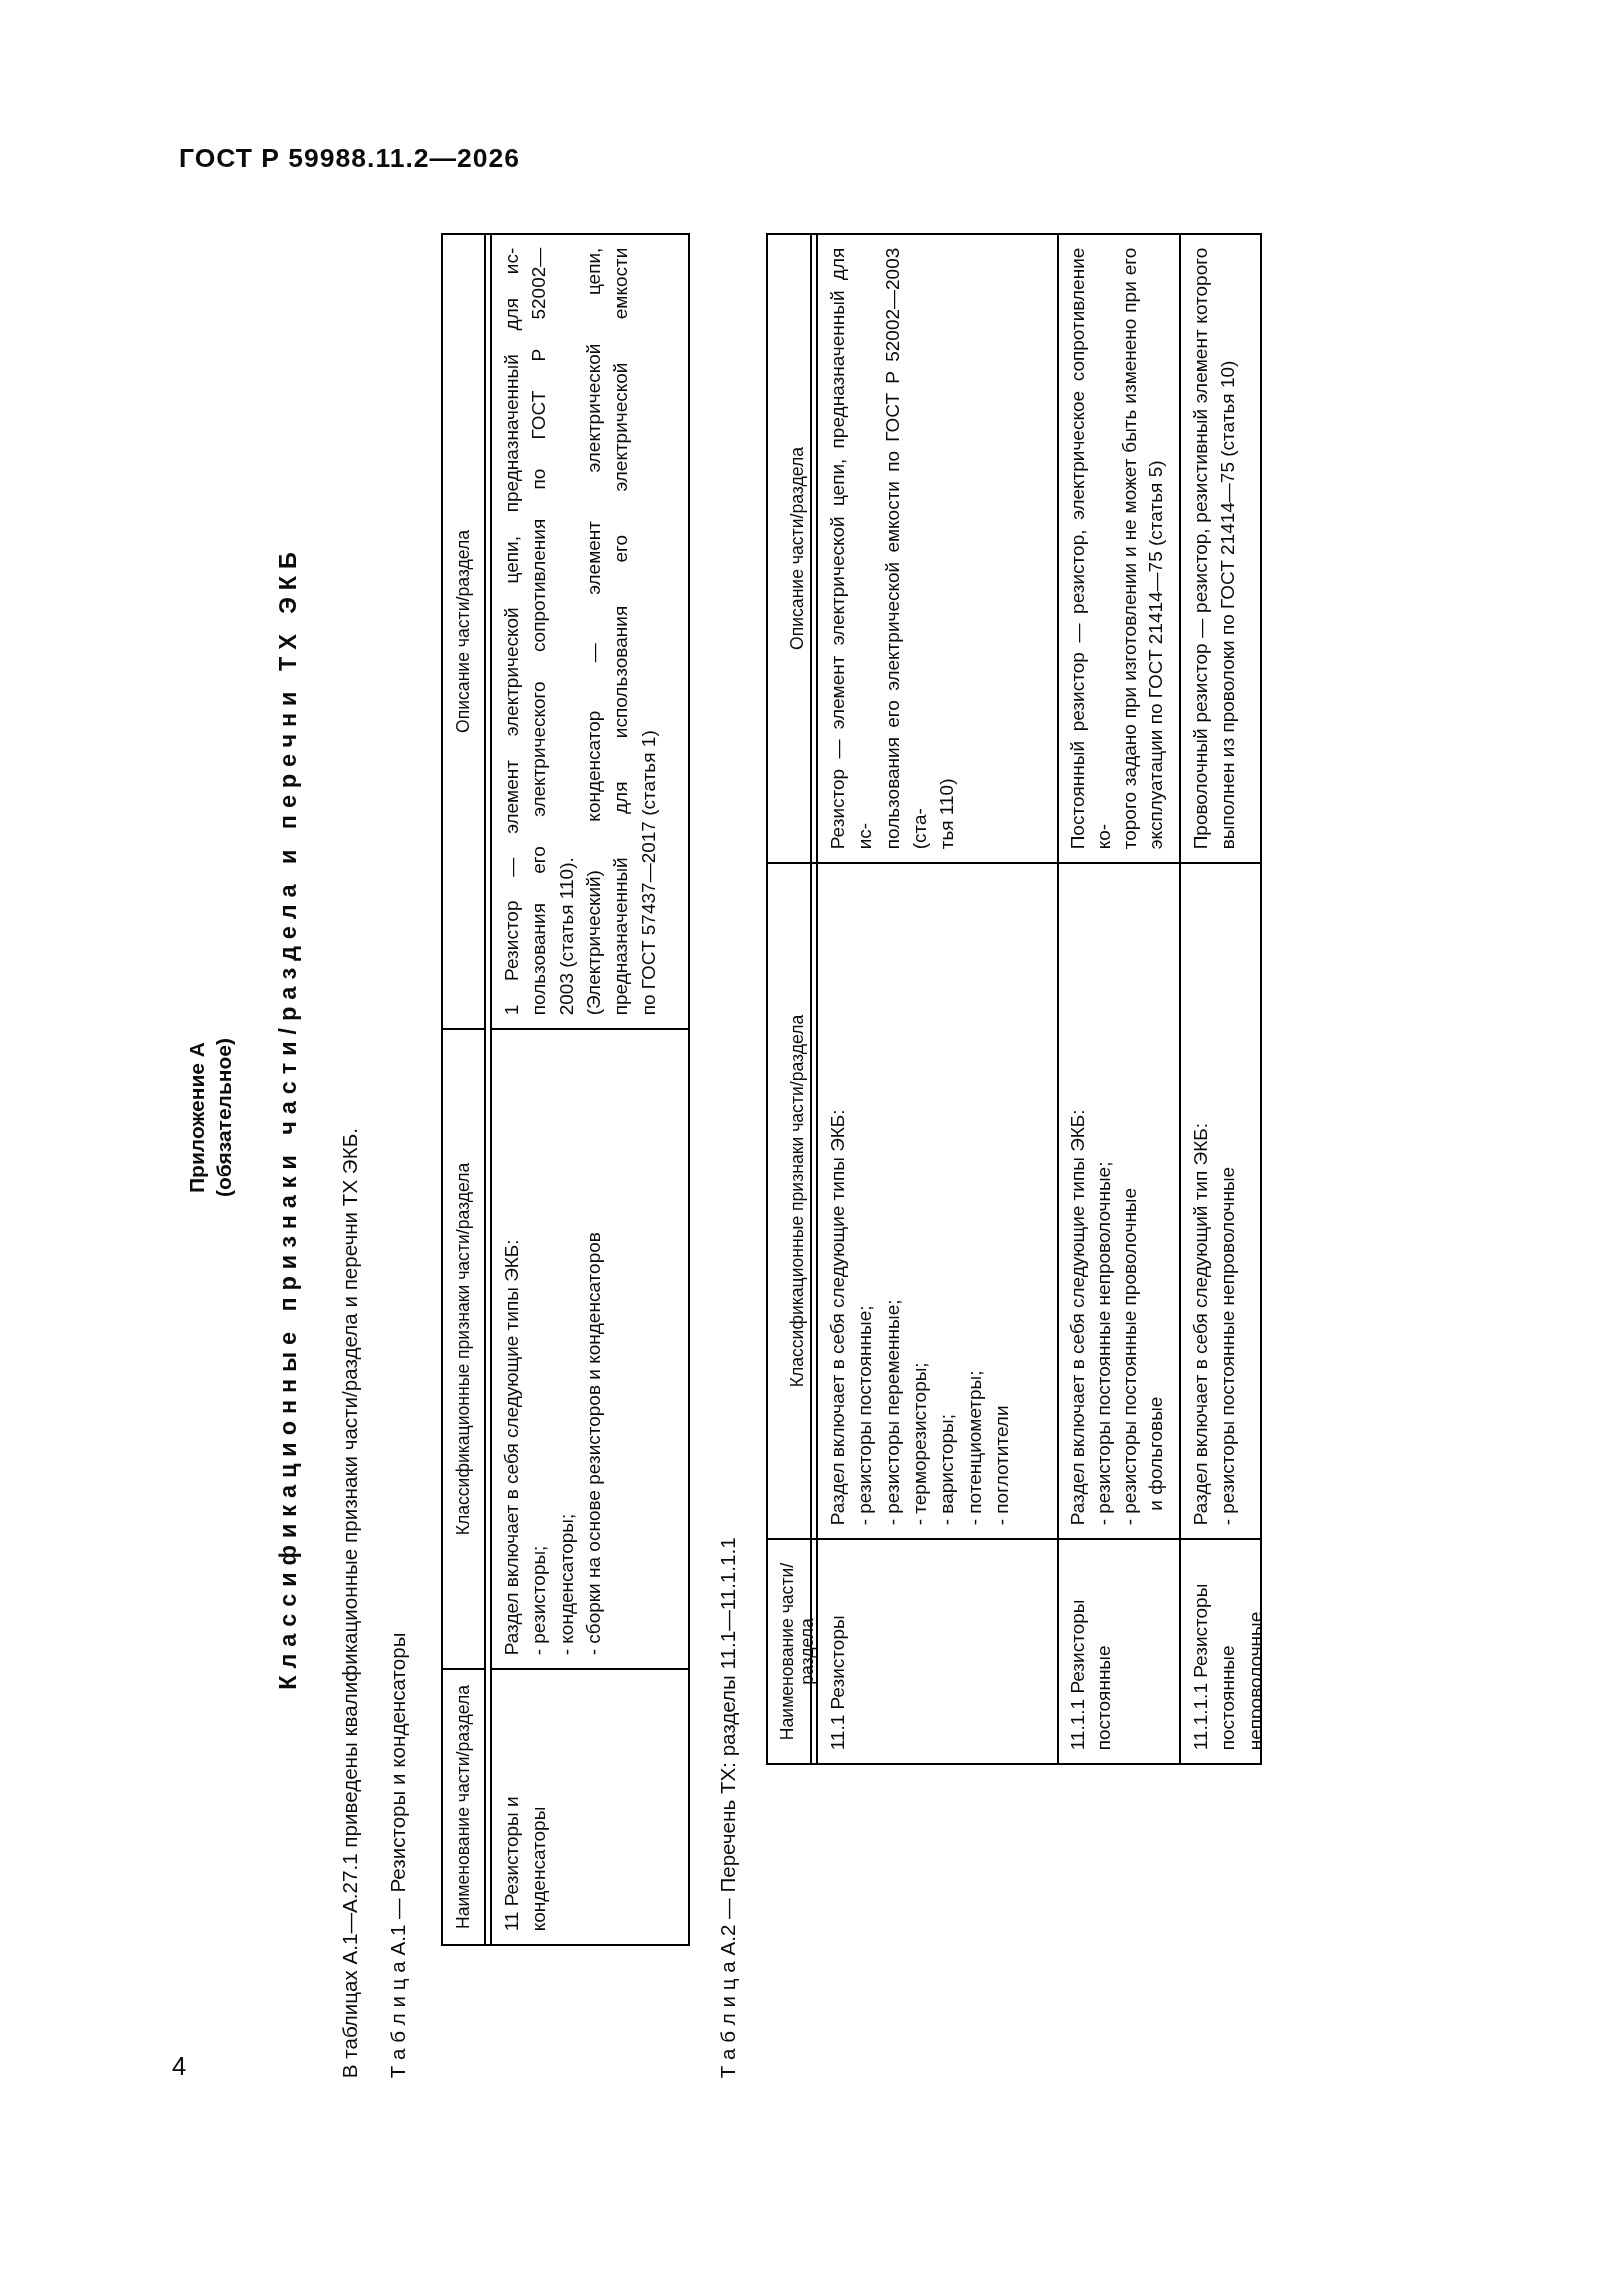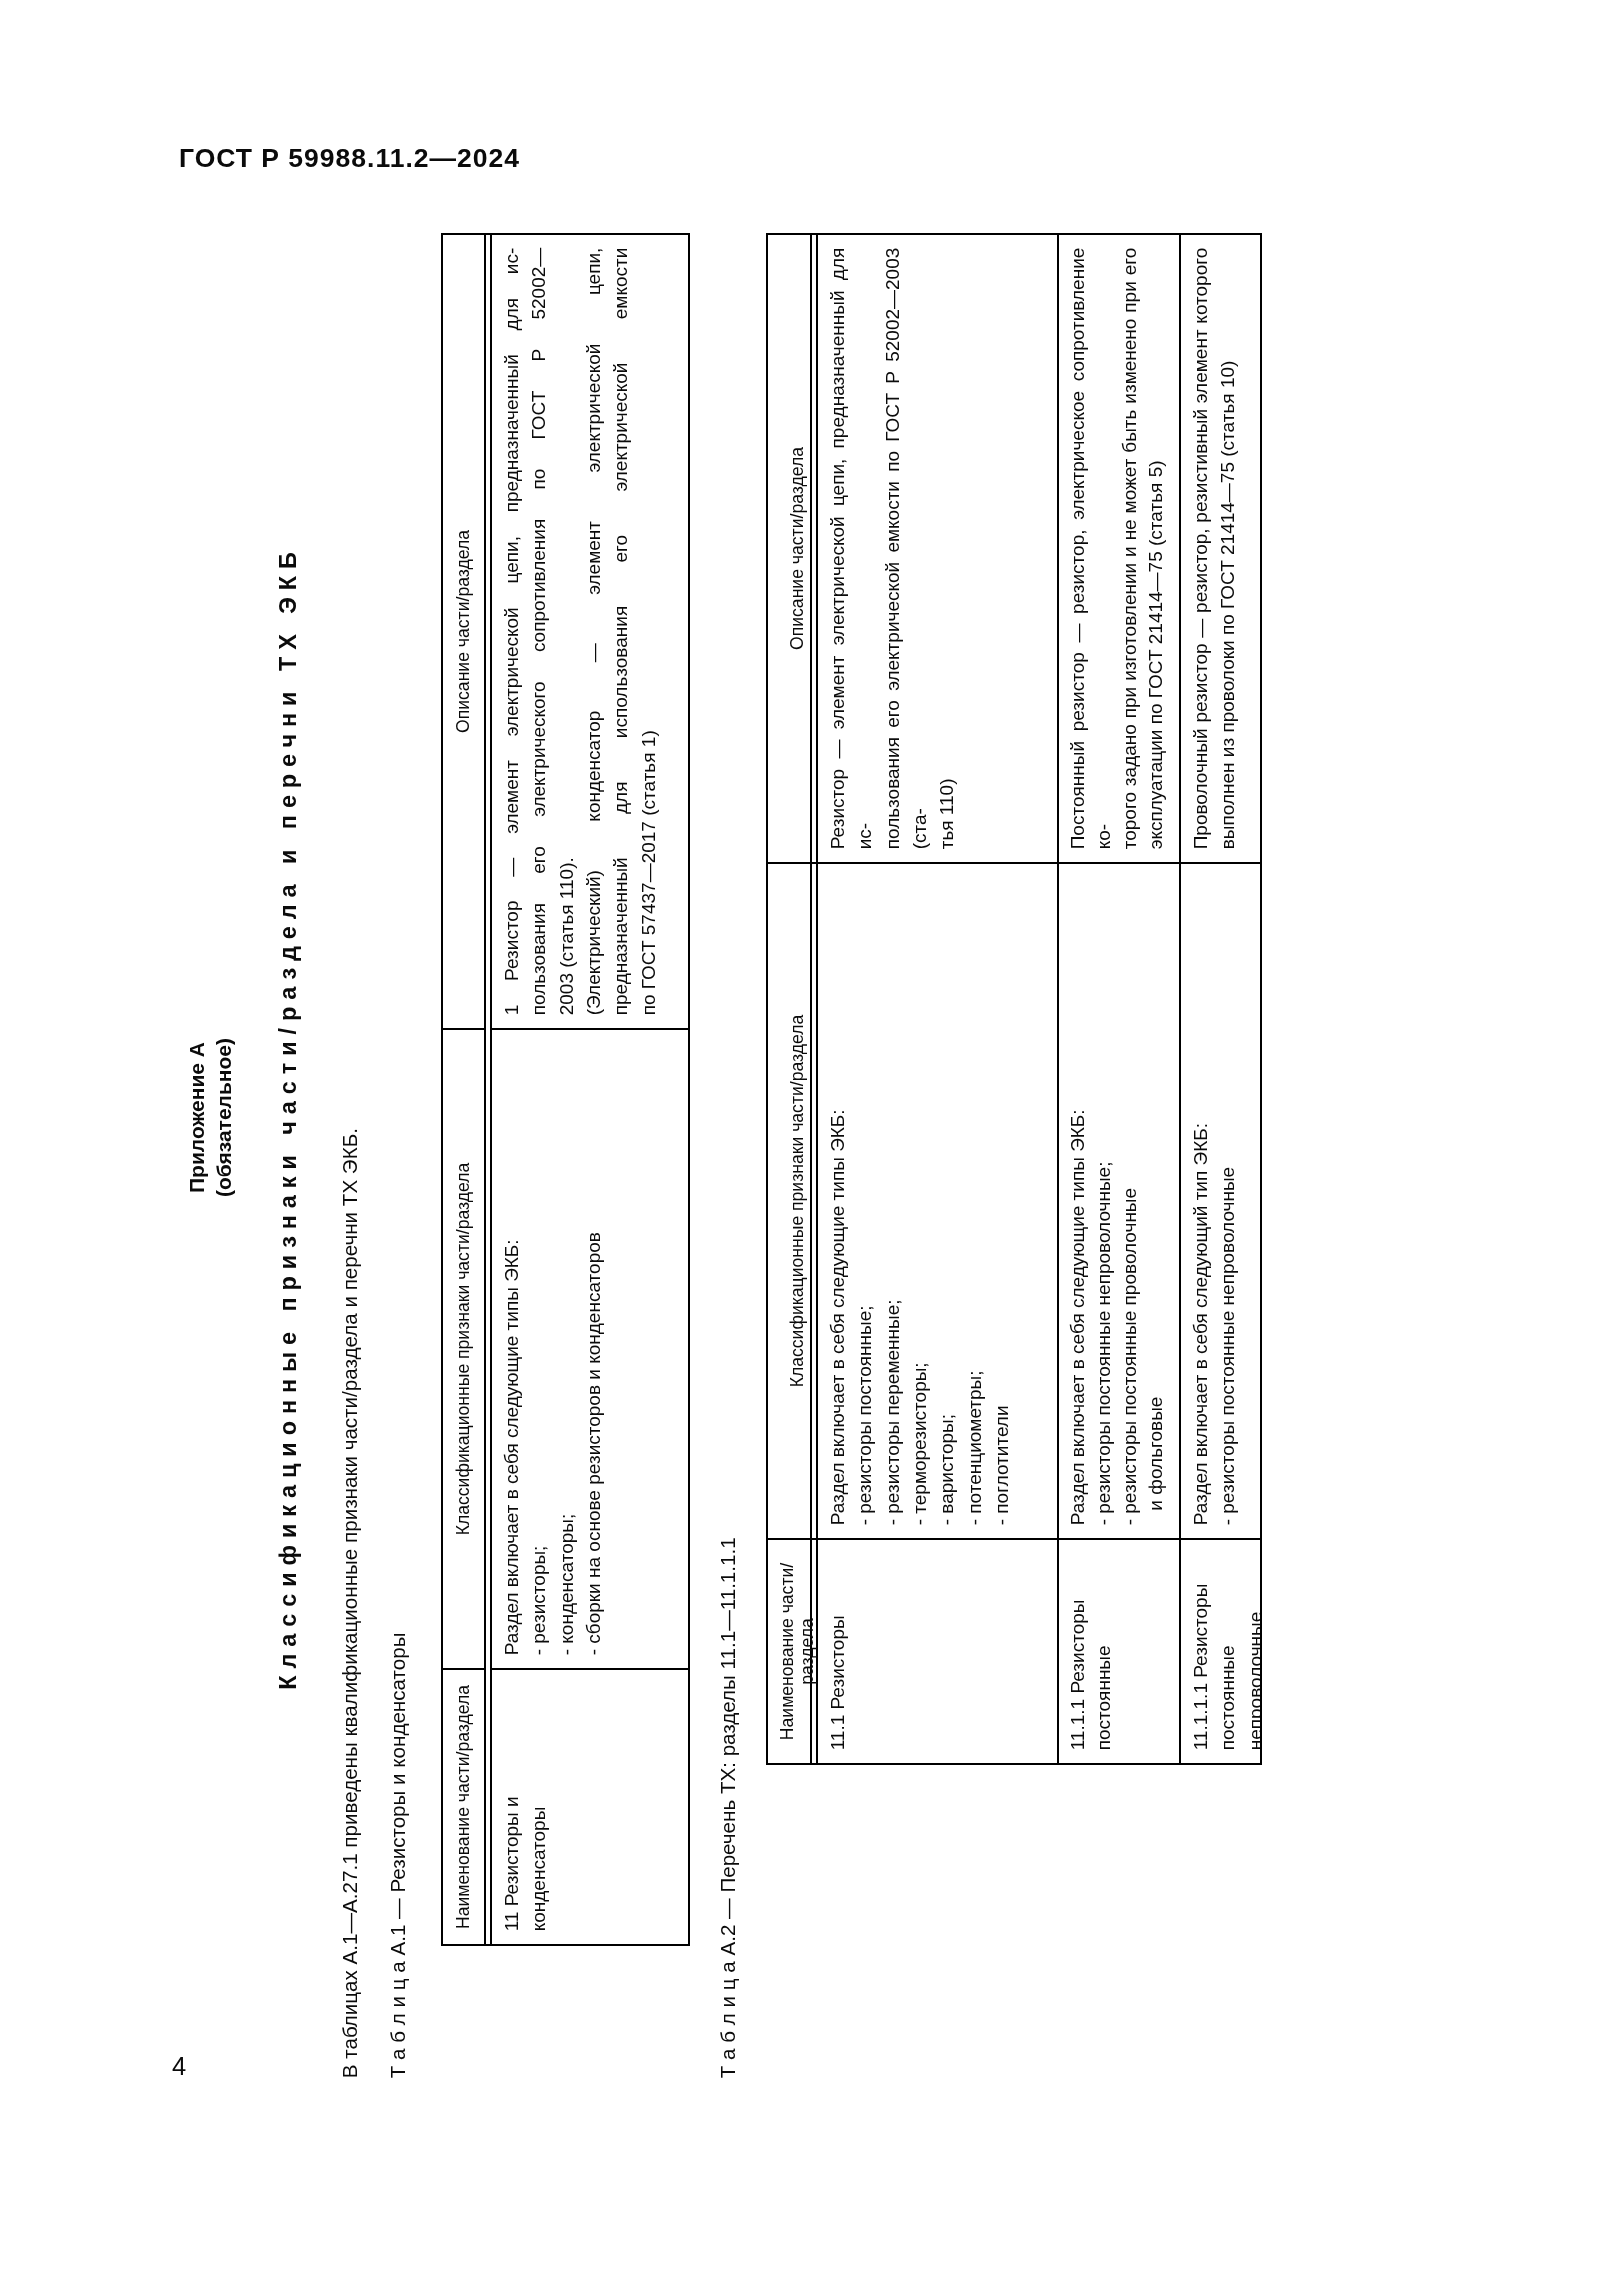--- a/index.html
+++ b/index.html
@@ -40,21 +40,21 @@
   #a1-r0{height:196px;}
   #a2-r0{height:239px;} #a2-r1{height:120px;} #a2-r2{height:79px;}
   #a2-r1 .cell{line-height:26px;}
   .jl{text-align:justify;text-align-last:justify;}
   .ll{text-align:left;}
   .ind{margin-left:14.7px;}
 </style>
 </head>
 <body>
 
-<div id="doc-header" class="abs">ГОСТ Р 59988.11.2—2024</div>
+<div id="doc-header" class="abs">ГОСТ Р 59988.11.2—2026</div>
 <div id="page-number" class="abs">4</div>
 
 <div id="landscape" class="abs">
 
   <div id="annex-label" class="abs centered">Приложение А</div>
   <div id="annex-status" class="abs centered">(обязательное)</div>
   <div id="annex-title" class="abs centered">Классификационные признаки части/раздела и перечни ТХ ЭКБ</div>
   <div id="annex-intro" class="abs">В таблицах А.1—А.27.1 приведены квалификационные признаки части/раздела и перечни ТХ ЭКБ.</div>
 
   <div id="caption-a1" class="abs tcaption">Т а б л и ц а  А.1 — Резисторы и конденсаторы</div>

